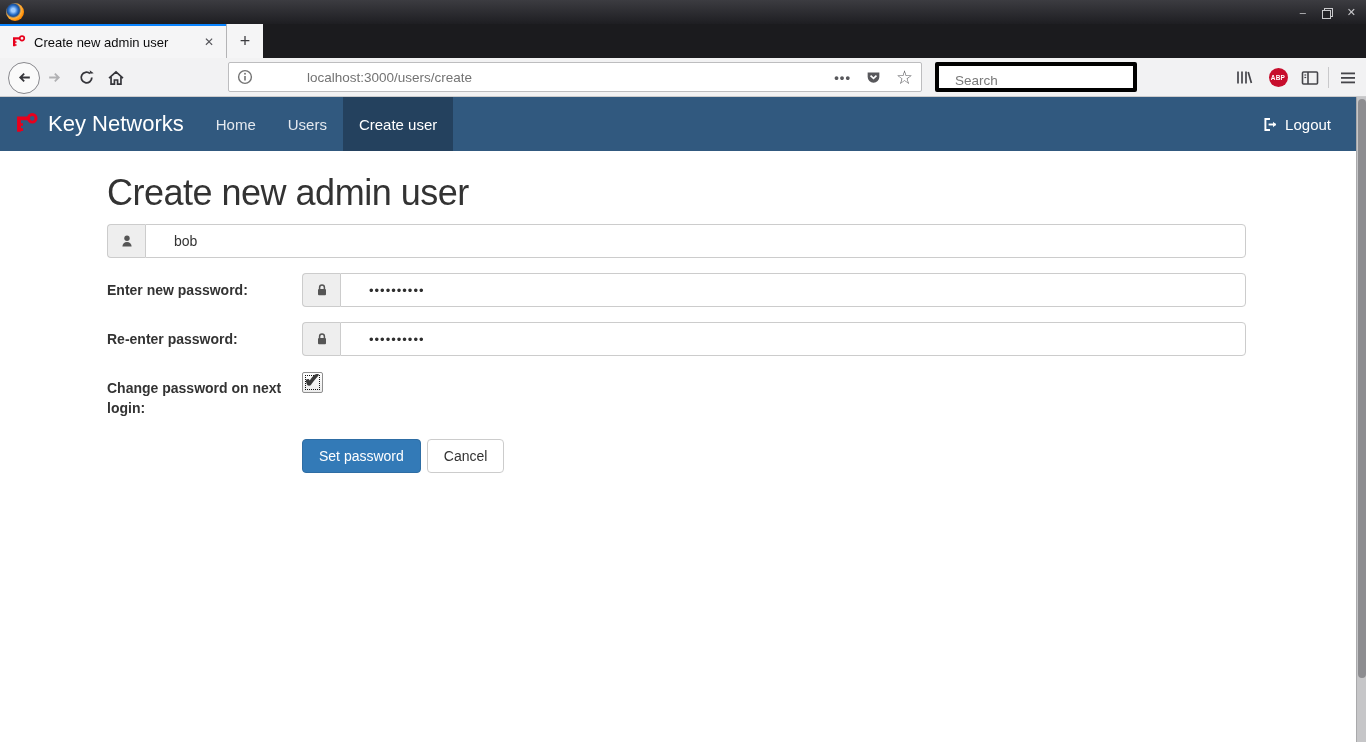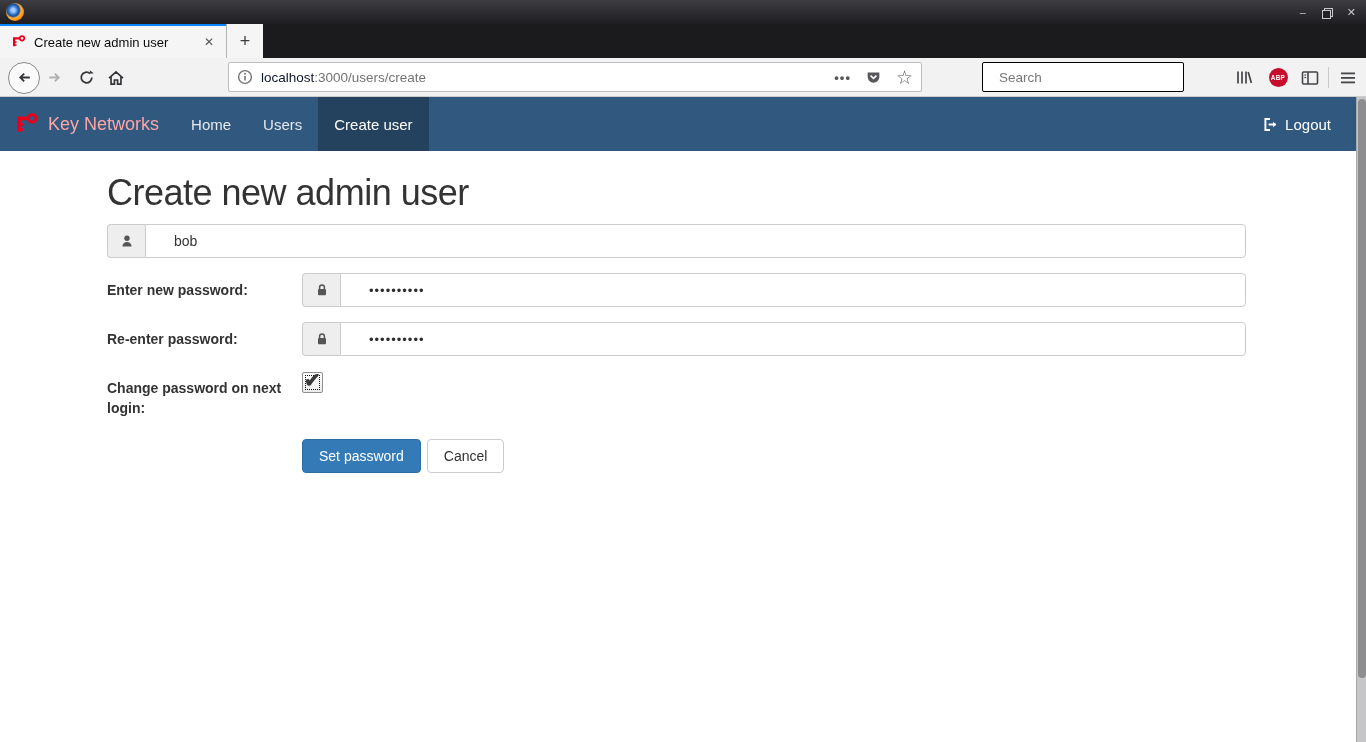--- a/index.html
+++ b/index.html
@@ -37,44 +37,44 @@
 
   
   .toolbar{position:absolute;left:0;top:58px;width:1366px;height:39px;background:var(--chrome-bg);
     border-bottom:1px solid #cccccd;}
   .tool-btn{position:absolute;top:0;height:39px;display:flex;align-items:center;justify-content:center;}
   .back-circle{width:32px;height:32px;border-radius:50%;border:1px solid #88888d;background:#fafafa;
     display:flex;align-items:center;justify-content:center;}
   .urlbar{position:absolute;left:228px;top:4px;width:694px;height:30px;background:#fff;
     border:1px solid #bdbdbf;border-radius:2px;display:flex;align-items:center;padding:0 8px;}
   .url-text{flex:1;font-size:13.5px;margin-left:8px;white-space:nowrap;overflow:hidden;}
-  .url-host{color:#0f172a;}
+  .url-host{color:#737373;margin-left:46px;}
   .url-path{color:#737373;}
   .page-actions{display:flex;align-items:center;gap:14px;}
   .dots{color:#58585c;font-size:13px;letter-spacing:1px;font-weight:bold;}
   .star{color:#58585c;font-size:19px;line-height:1;}
   .searchbar{position:absolute;left:935px;top:4px;width:202px;height:30px;background:#fff;
-    border:1px solid #000000;border-radius:2px;display:flex;align-items:center;padding:0 9px;margin-left:47px;}
+    border:4px solid #000000;border-radius:2px;display:flex;align-items:flex-end;padding:0 9px;}
   .searchbar input{border:none;outline:none;flex:1;font-size:13.5px;margin-left:7px;
     font-family:"Liberation Sans",sans-serif;color:#3c3c40;background:transparent;}
   .searchbar input::placeholder{color:#787878;}
   .abp-badge{width:19px;height:19px;border-radius:50%;background:#c70d2c;color:#fff;
     display:flex;align-items:center;justify-content:center;font-size:6.5px;font-weight:bold;letter-spacing:.2px;}
   .toolbar-sep{position:absolute;left:1328px;top:9px;width:1px;height:21px;background:#c9c9cb;}
 
   
   .viewport{position:absolute;left:0;top:97px;width:1366px;height:645px;background:#fff;overflow:hidden;}
   .scrollbar{position:absolute;right:0;top:0;width:10px;height:645px;background:#c6c6c8;border-left:1px solid #a9a9ab;}
   .scroll-thumb{position:absolute;left:1px;top:2px;width:8px;height:579px;background:#8d8d90;border-radius:4px;}
 
   
   .site-nav{position:absolute;left:0;top:0;width:1356px;height:54px;background:var(--navbar-bg);
     display:flex;align-items:stretch;}
   .brand{display:flex;align-items:center;padding:0 16px 0 12px;}
-  .brand-label{color:#fca5a5;font-size:18px;margin-left:9px;text-align:right;}
+  .brand-label{color:#ffffff;font-size:22px;margin-left:9px;text-align:right;}
   .nav-item{display:flex;align-items:center;padding:0 16px;color:#e4e9ef;font-size:15px;text-decoration:none;}
   .nav-item.active{background:var(--navbar-active);color:#fff;}
   .nav-spacer{flex:1;}
   .logout{display:flex;align-items:center;gap:6px;color:#fff;font-size:15px;padding:0 15px;margin-right:10px;}
 
   
   .content{position:absolute;left:107px;top:54px;width:1139px;}
   .page-heading{font-size:36px;font-weight:400;color:#333;margin:21px 0 10px;letter-spacing:-.5px;}
   .form-row{display:flex;margin-bottom:15px;}
   .ctl-label{width:195px;padding:7px 20px 0 0;font-size:14px;font-weight:bold;color:#333;line-height:1.45;}

